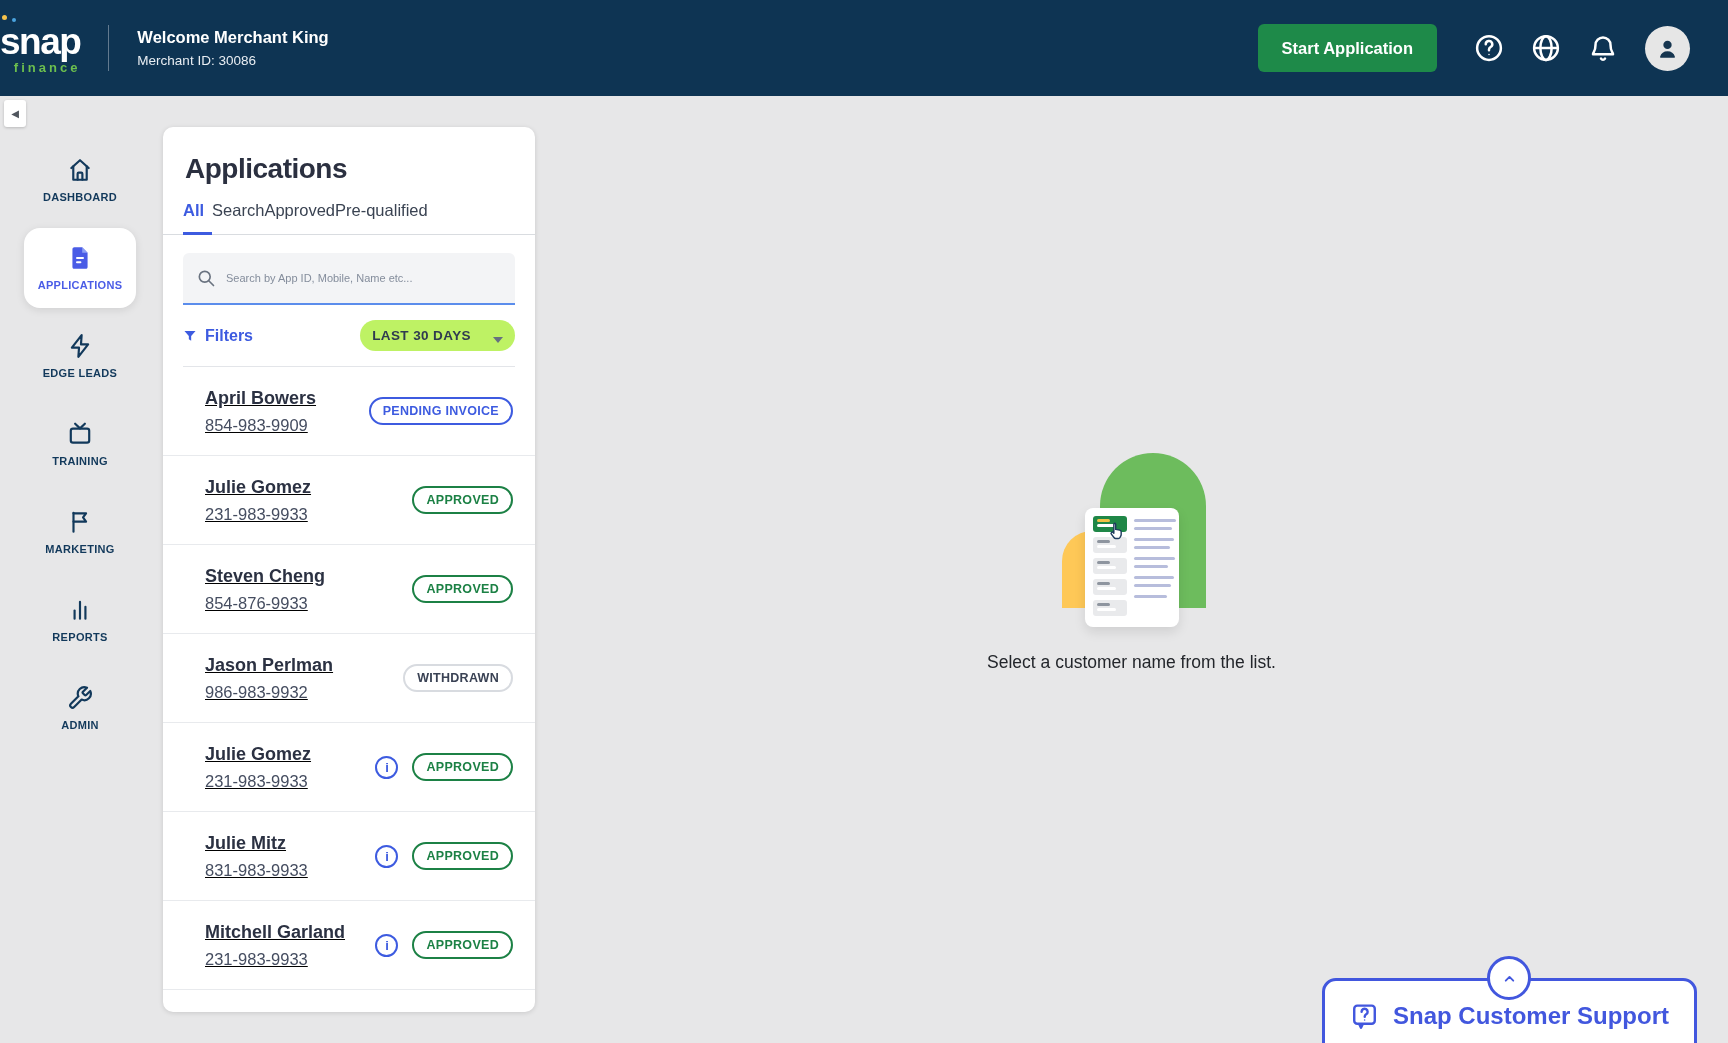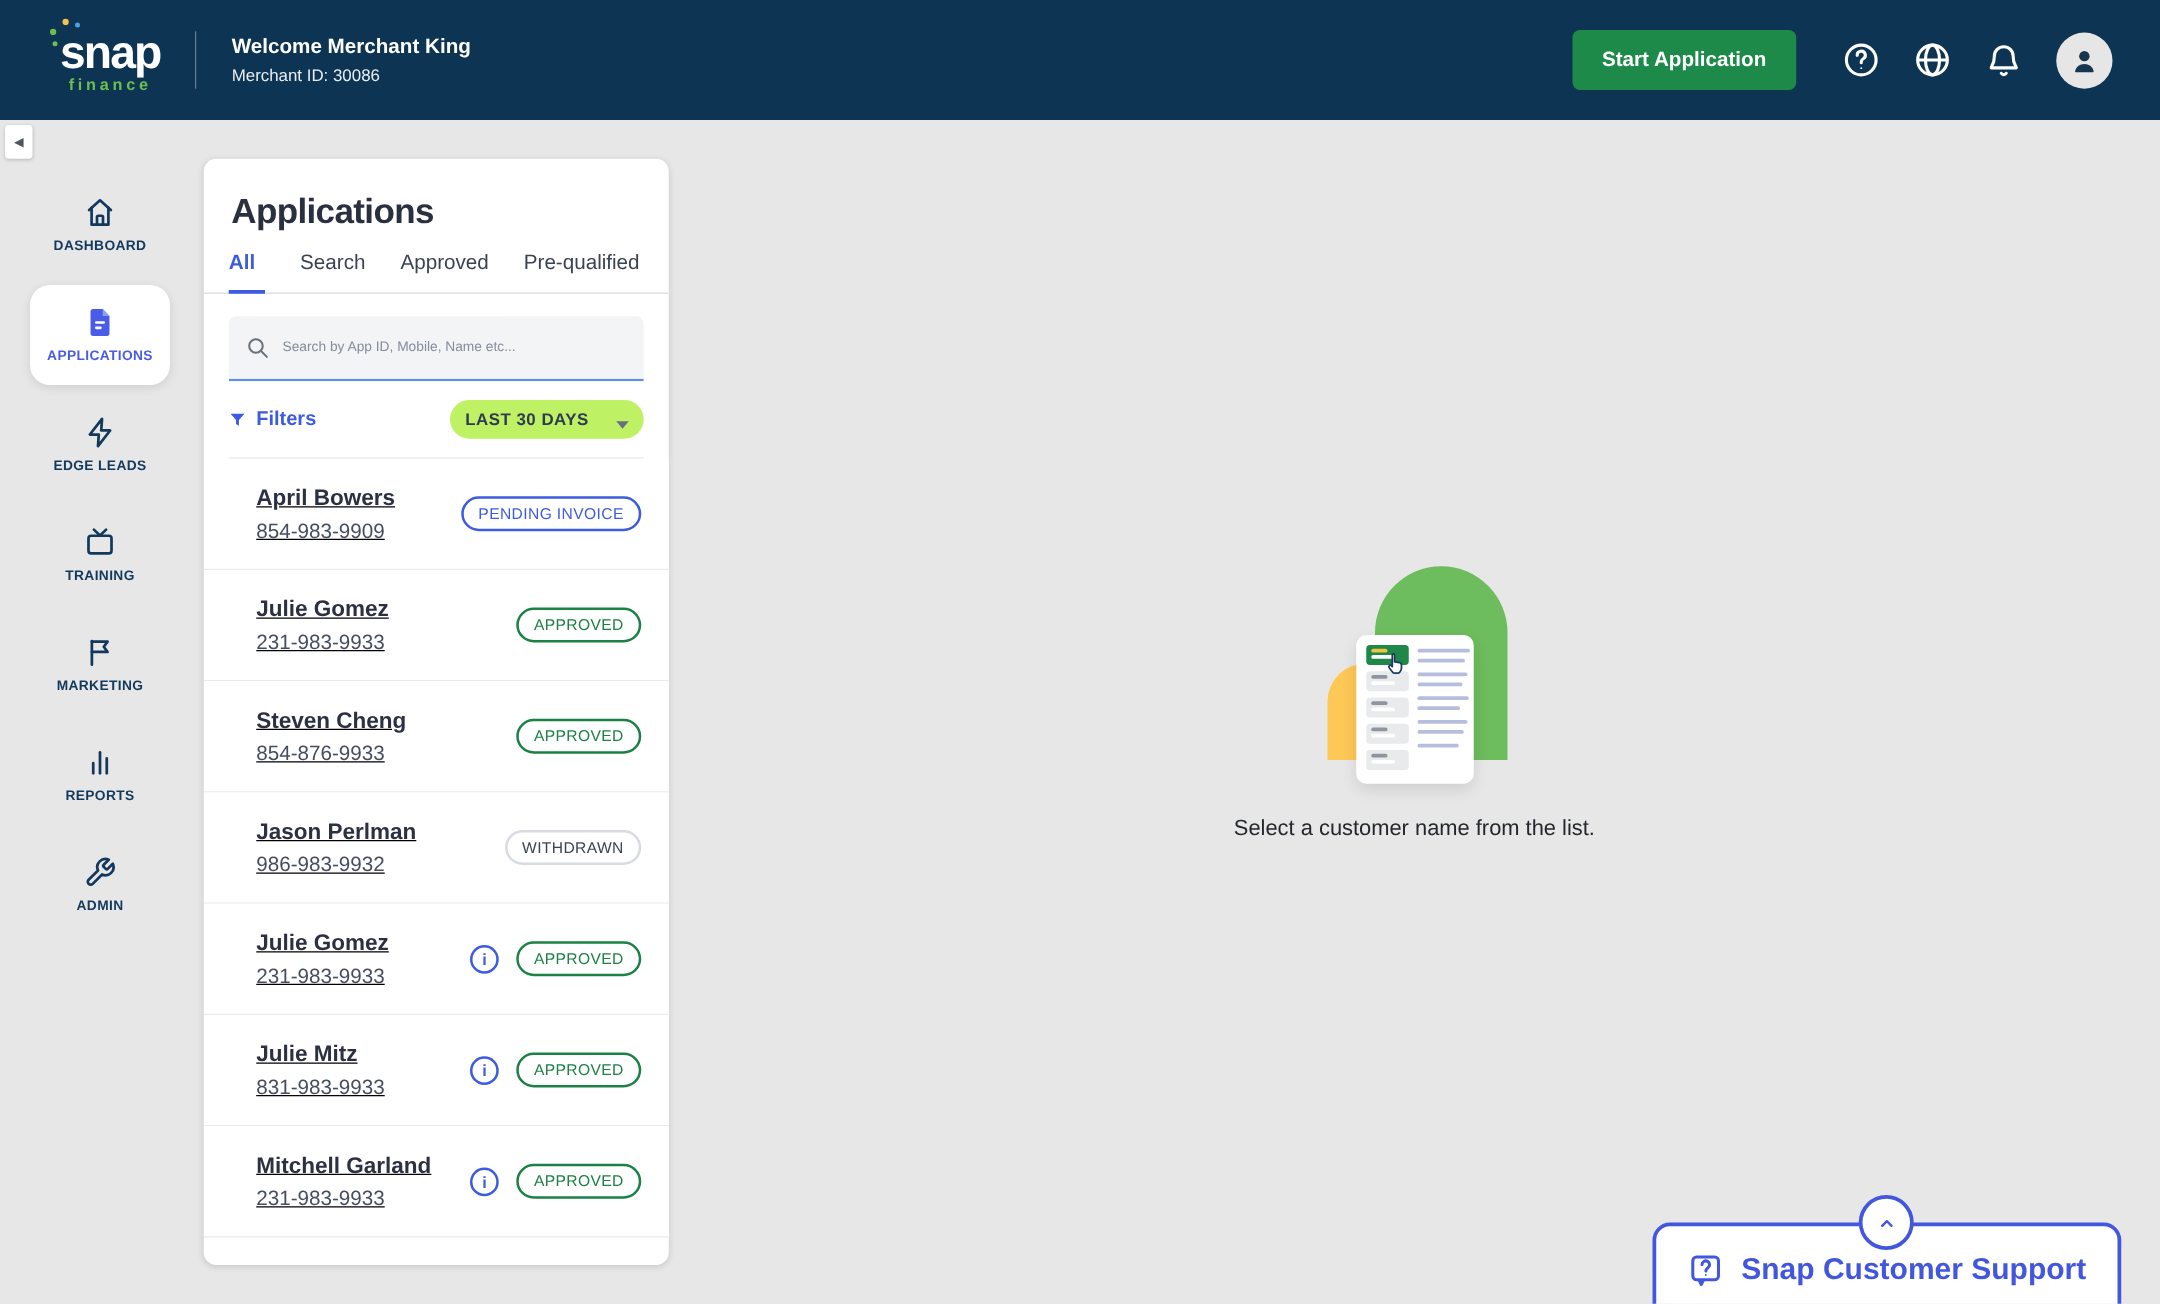--- a/index.html
+++ b/index.html
@@ -2,21 +2,21 @@
 <html><head>
 <meta charset="utf-8">
 <style>
   * { margin:0; padding:0; box-sizing:border-box; }
   html,body { width:1728px; height:1043px; overflow:hidden; }
   body { font-family:"Liberation Sans", sans-serif; background:#e7e7e8; position:relative; }
 
   
   .header { position:absolute; top:0; left:0; width:1728px; height:96px; background:#0e3453;
             display:flex; align-items:center; color:#fff; z-index:20; }
-  .logo { margin-left:48px; position:relative; text-align:center; line-height:1; }
+  .logo { position:relative; text-align:right; line-height:1; }
   .logo-snap { font-size:37px; font-weight:bold; letter-spacing:-1.5px; color:#fff; }
   .logo-finance { font-size:13px; font-weight:bold; letter-spacing:3px; color:#6cbf4e; margin-top:1px; }
   .logo-dot { position:absolute; border-radius:50%; }
   .dot1 { width:5px; height:5px; background:#f5c24b; left:2px; top:-8px; }
   .dot2 { width:5px; height:5px; background:#6cbf4e; left:-8px; top:0px; }
   .dot3 { width:4px; height:4px; background:#4aa3df; left:12px; top:-5px; }
   .dot4 { width:4px; height:4px; background:#6cbf4e; left:-6px; top:10px; }
   .header-divider { width:1px; height:46px; background:rgba(255,255,255,.35); margin:0 28px; }
   .welcome-title { font-size:16.5px; font-weight:bold; }
   .merchant-id { font-size:13.5px; color:#e9eef3; margin-top:6px; }
@@ -43,21 +43,21 @@
   .side-item .s-icon { width:26px; height:26px; }
   .side-item .s-icon svg { width:100%; height:100%; }
   .side-label { font-size:11px; font-weight:bold; letter-spacing:.3px; margin-top:8px; text-align:center; }
   .side-item.active { background:#fff; box-shadow:0 2px 8px rgba(0,0,0,.10); color:#4a5ce6; }
 
   
   .panel { position:absolute; left:163px; top:127px; width:372px; height:885px; background:#fff;
            border-radius:10px; box-shadow:0 1px 5px rgba(0,0,0,.13); overflow:hidden; }
   .panel-title { font-size:28px; font-weight:bold; color:#2b3040; letter-spacing:-.5px;
                  padding:26px 0 0 22px; }
-  .tabs { display:flex; gap:28px; padding-left:20px; margin-top:16px;
+  .tabs { display:flex; padding-left:20px; margin-top:16px;
           border-bottom:1px solid #d9dce0; }
   .tab { font-size:16.5px; color:#3a4352; padding-bottom:12px; cursor:pointer; }
   .tab.active { color:#3d5be0; font-weight:bold; border-bottom:3px solid #3d5be0; margin-bottom:-1px;
                 padding-right:8px; }
   .search-box { margin:18px 20px 0 20px; height:52px; background:#f3f4f6;
                 border-bottom:2px solid #5b8dec; border-radius:6px 6px 0 0;
                 display:flex; align-items:center; padding:0 13px; gap:10px; }
   .search-box svg { width:20px; height:20px; color:#6a7380; flex:none; }
   .search-box input { border:none; outline:none; background:transparent; flex:1; font-size:11px;
                       color:#b91c1c; font-family:"Liberation Sans", sans-serif; }
@@ -76,21 +76,21 @@
   .app-row { height:89px; display:flex; align-items:center; padding:0 22px 0 42px;
              border-bottom:1px solid #e8eaed; cursor:pointer; background:#fff; }
   .row-left { display:flex; flex-direction:column;text-decoration:underline; }
   .row-name { font-size:18px; font-weight:bold; color:#2b3142; }
   .row-phone { font-size:16.5px; color:#454d60; margin-top:7px; }
   .row-right { margin-left:auto; display:flex; align-items:center; gap:14px; }
   .info-icon { width:23px; height:23px; border:2px solid #3d5be0; border-radius:50%; color:#3d5be0;
                font-size:13px; font-weight:bold; display:flex; align-items:center;
                justify-content:center; cursor:pointer; flex:none; }
   .badge { border:2px solid; border-radius:999px; padding:5px 12px; font-size:12.5px;
-           font-weight:normal; letter-spacing:.3px; white-space:nowrap; background:#fff; }
+           font-weight:bold; letter-spacing:.3px; white-space:nowrap; background:#fff; }
   .badge-pending { color:#3d5be0; border-color:#3d5be0; }
   .badge-approved { color:#1c8145; border-color:#1c8145; }
   .badge-withdrawn { color:#3a4254; border-color:#d8dbe0; }
 
   
   .arch-green { position:absolute; left:1100px; top:453px; width:106px; height:155px;
                 background:#6dbc5d; border-radius:53px 53px 0 0; }
   .arch-yellow { position:absolute; left:1062px; top:531px; width:60px; height:77px;
                  background:#fec857; border-radius:30px 30px 0 0; }
   .doc-card { position:absolute; left:1085px; top:508px; width:94px; height:119px; background:#fff;

